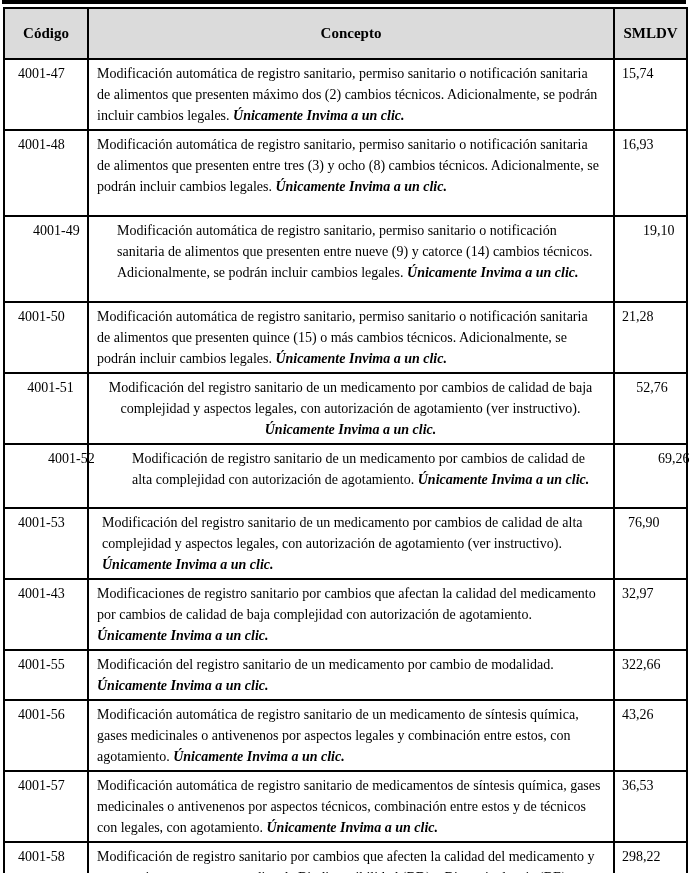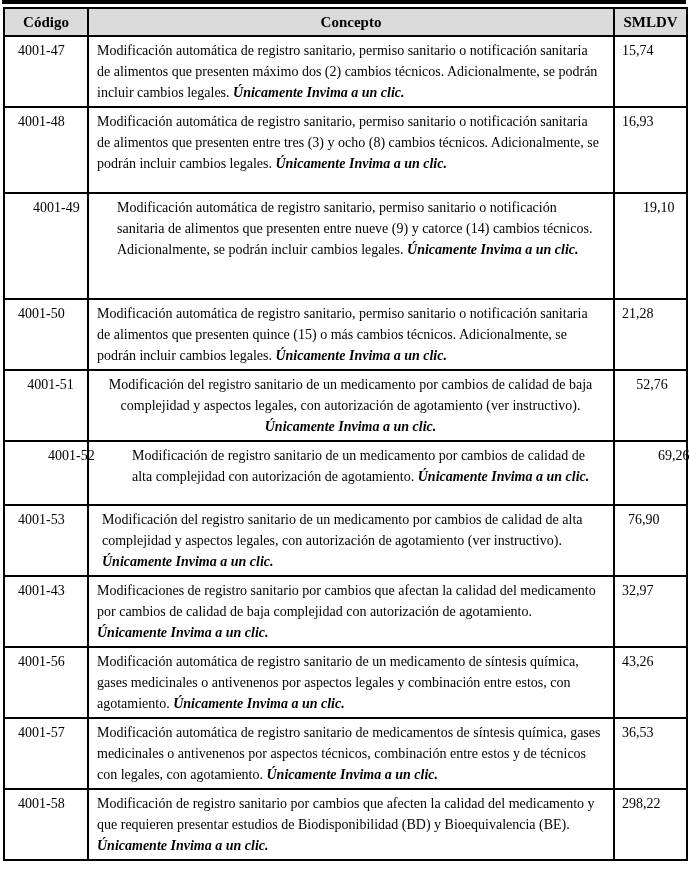--- a/index.html
+++ b/index.html
@@ -31,31 +31,31 @@
   col.c-concept { width:526px; }
   col.c-value { width:73px; }
   th, td { border:2px solid #000; vertical-align:top; }
   th {
     background:#DBDBDB;
     font-weight:bold;
     font-size:15px;
     height:28px;
     text-align:center;
     vertical-align:middle;
-    padding:4px 2px;
+    padding:16px 2px;
   }
   td { font-size:14px; line-height:21px; }
   td.code    { padding:3px 4px 2px 13px; white-space:nowrap; }
   td.concept { padding:3px 9px 3px 8px; text-align:left; }
   td.value   { padding:3px 4px 2px 7px; }
   .emph { font-weight:bold; font-style:italic; }
   
   tbody tr:nth-child(1)  td { height:59px; }
   tbody tr:nth-child(2)  td { height:86px; }
-  tbody tr:nth-child(3)  td { height:106px;padding-left:28px; }
+  tbody tr:nth-child(3)  td { height:86px;padding-left:28px; }
   tbody tr:nth-child(4)  td { height:63px; }
   tbody tr:nth-child(5)  td { height:64px;text-align:center; }
   tbody tr:nth-child(6)  td { height:64px;padding-left:43px; }
   tbody tr:nth-child(7)  td { height:64px;padding-left:13px; }
   tbody tr:nth-child(8)  td { height:63px; }
   tbody tr:nth-child(9)  td { height:42px; }
   tbody tr:nth-child(10) td { height:63px; }
   tbody tr:nth-child(11) td { height:61px;border-radius:9px; }
   tbody tr:nth-child(12) td { height:62px; }
 </style>
@@ -121,20 +121,25 @@
       <td class="concept"><span>Modificación del registro sanitario de un medicamento por cambios de calidad de alta complejidad y aspectos legales, con autorización de agotamiento (ver instructivo).</span> <span class="emph">Únicamente Invima a un clic.</span></td>
       <td class="value"><span>76,90</span></td>
     </tr>
 
     <tr>
       <td class="code"><span>4001-43</span></td>
       <td class="concept"><span>Modificaciones de registro sanitario por cambios que afectan la calidad del medicamento por cambios de calidad de baja complejidad con autorización de agotamiento.</span> <span class="emph">Únicamente Invima a un clic.</span></td>
       <td class="value"><span>32,97</span></td>
     </tr>
 
+    <tr>
+      <td class="code"><span>4001-55</span></td>
+      <td class="concept"><span>Modificación del registro sanitario de un medicamento por cambio de modalidad.</span> <span class="emph">Únicamente Invima a un clic.</span></td>
+      <td class="value"><span>322,66</span></td>
+    </tr>
 
     <tr>
       <td class="code"><span>4001-56</span></td>
       <td class="concept"><span>Modificación automática de registro sanitario de un medicamento de síntesis química, gases medicinales o antivenenos por aspectos legales y combinación entre estos, con agotamiento.</span> <span class="emph">Únicamente Invima a un clic.</span></td>
       <td class="value"><span>43,26</span></td>
     </tr>
 
     <tr>
       <td class="code"><span>4001-57</span></td>
       <td class="concept"><span>Modificación automática de registro sanitario de medicamentos de síntesis química, gases medicinales o antivenenos por aspectos técnicos, combinación entre estos y de técnicos con legales, con agotamiento.</span> <span class="emph">Únicamente Invima a un clic.</span></td>

